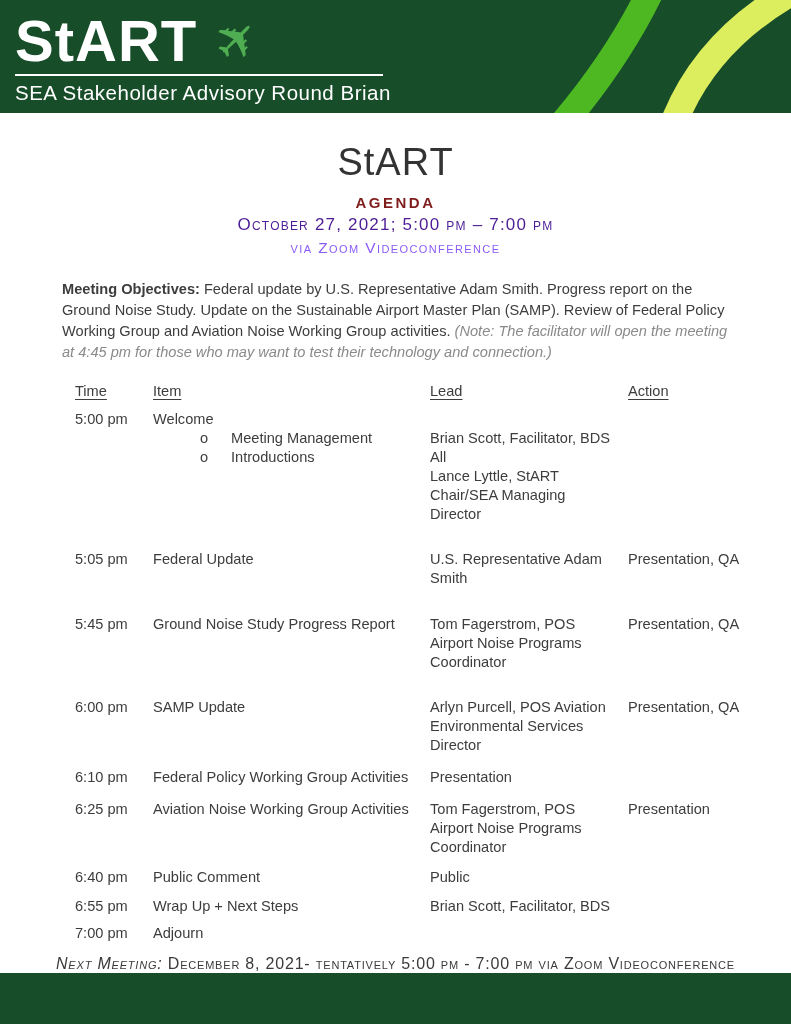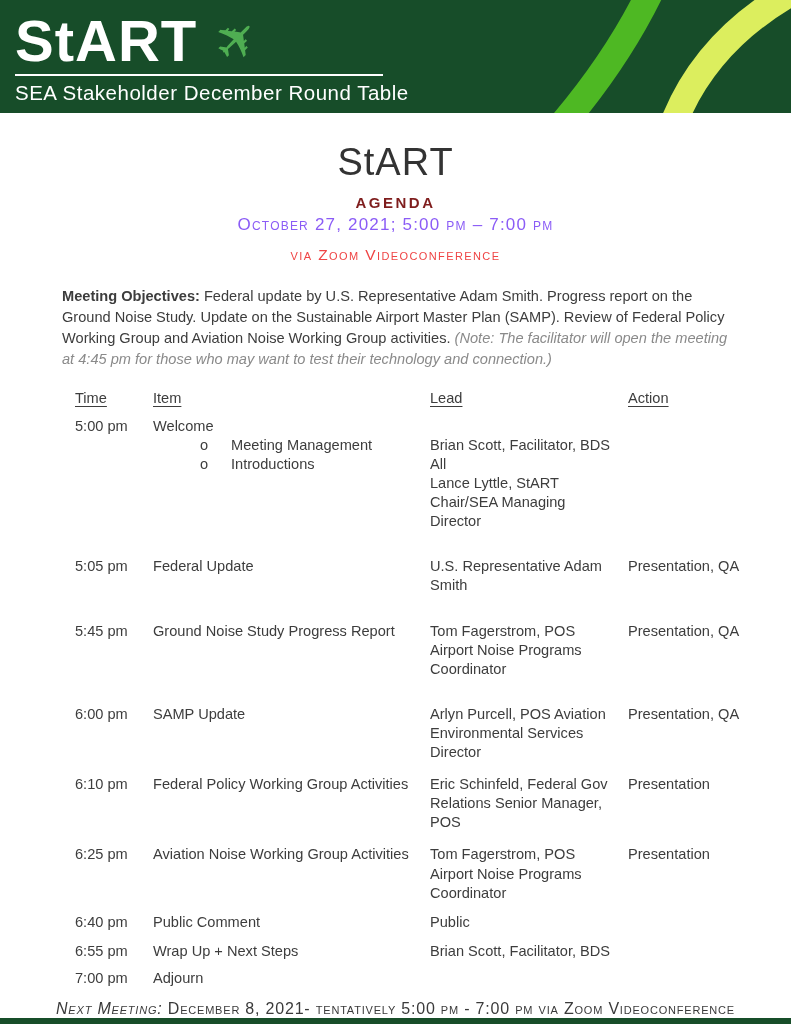--- a/index.html
+++ b/index.html
@@ -54,26 +54,26 @@
     color: #333333; letter-spacing: 1px;
   }
   .agenda-label {
     margin-top: 10px;
     font-size: 15px; font-weight: 700;
     letter-spacing: 2.5px; color: #7f1d1d;
   }
   .date-line {
     margin-top: 4px;
     font-size: 17px; font-variant: small-caps;
-    letter-spacing: 1.2px; color: #8b5cf6;
+    letter-spacing: 1.2px; color: #4c1d95;
   }
   .venue-line {
-    margin-top: 11px;
+    margin-top: 4px;
     font-size: 15.5px; font-variant: small-caps;
-    letter-spacing: 1.4px; color: #ef4444;
+    letter-spacing: 1.4px; color: #8b5cf6;
   }
 
   
   .objectives {
     margin: 22px 48px 0 62px;
     font-size: 14.6px; line-height: 1.45;
     color: #3d3d3d;
   }
   .objectives .obj-label { font-weight: 700; }
   .objectives .obj-note { font-style: italic; color: #8a8a8a; }
@@ -124,21 +124,21 @@
   <svg class="swooshes" width="250" height="113" viewBox="0 0 250 113">
     <path d="M 18 128 Q 78 58 112 -14" fill="none" stroke="#4eb823" stroke-width="27"></path>
     <path d="M 130 130 Q 163 38 262 -14" fill="none" stroke="#dcee5e" stroke-width="27"></path>
   </svg>
   <div class="banner-inner">
     <div class="logo-row">
       <span class="logo-text">StART</span>
       <span class="plane">✈</span>
     </div>
     <div class="logo-underline"></div>
-    <div class="tagline">SEA Stakeholder December Round Table</div>
+    <div class="tagline">SEA Stakeholder Advisory Round Brian</div>
   </div>
 </header>
 
 <section class="title-block">
   <div class="doc-title">StART</div>
   <div class="agenda-label">AGENDA</div>
   <div class="date-line">October 27, 2021; 5:00 pm – 7:00 pm</div>
   <div class="venue-line">via Zoom Videoconference</div>
 </section>
 
@@ -189,21 +189,20 @@
   <div class="trow gap-md">
     <div class="c">6:00 pm</div>
     <div class="c">SAMP Update</div>
     <div class="c lead-cell">Arlyn Purcell, POS Aviation Environmental Services Director</div>
     <div class="c">Presentation, QA</div>
   </div>
 
   <div class="trow gap-md">
     <div class="c">6:10 pm</div>
     <div class="c">Federal Policy Working Group Activities</div>
-    <div class="c lead-cell">Eric Schinfeld, Federal Gov Relations Senior Manager, POS</div>
     <div class="c">Presentation</div>
   </div>
 
   <div class="trow gap-sm">
     <div class="c">6:25 pm</div>
     <div class="c">Aviation Noise Working Group Activities</div>
     <div class="c lead-cell">Tom Fagerstrom, POS Airport Noise Programs Coordinator</div>
     <div class="c">Presentation</div>
   </div>
 

